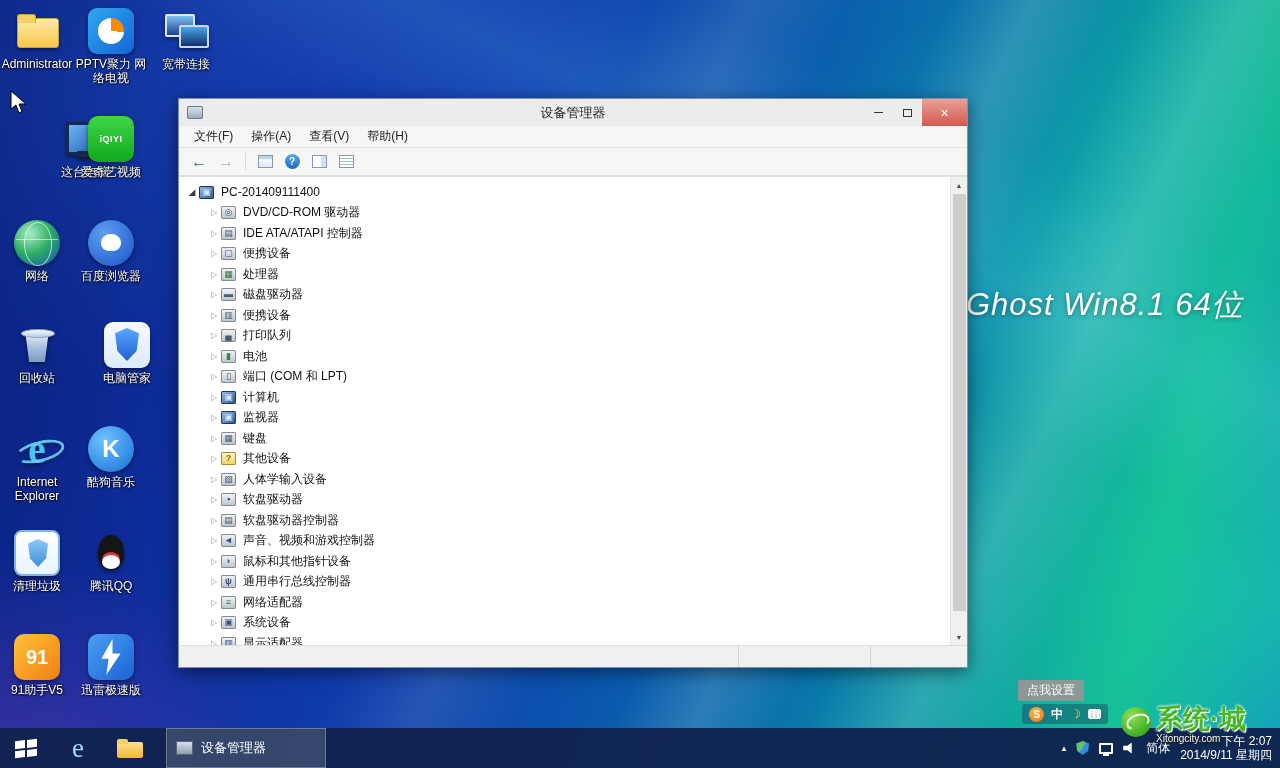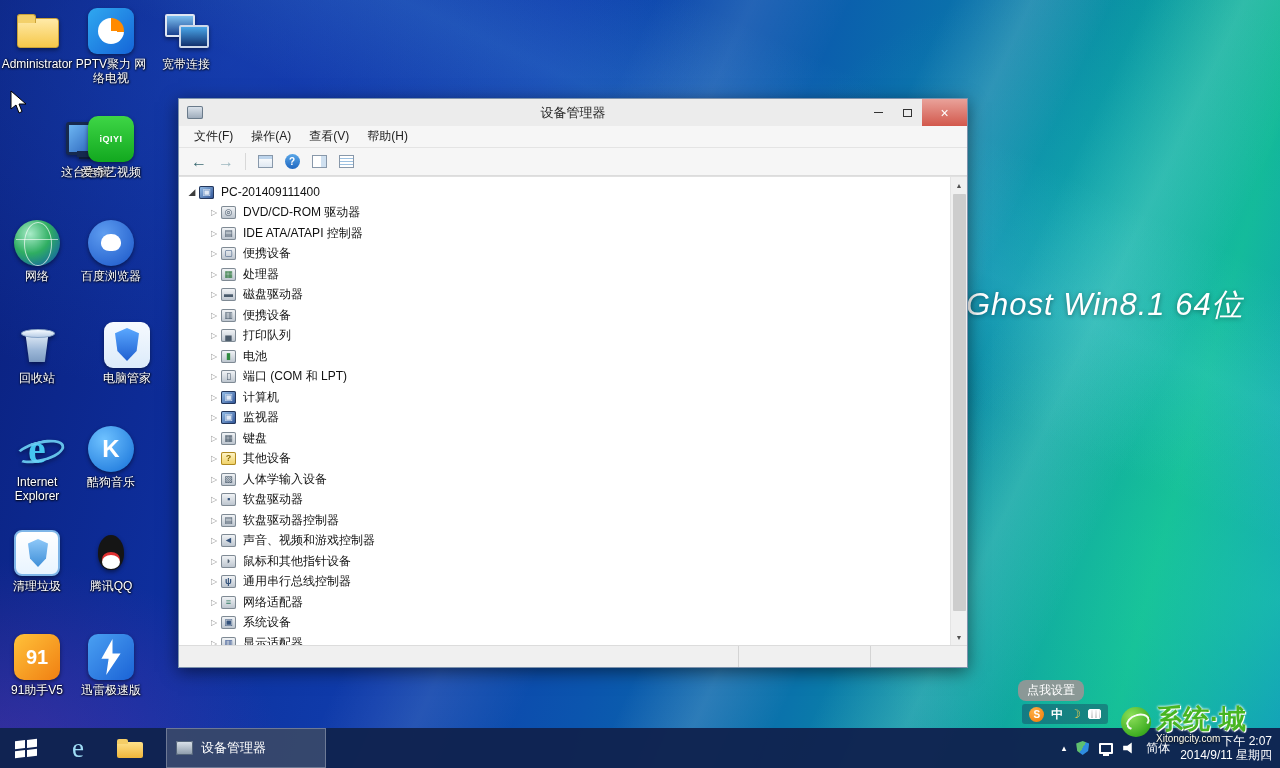--- a/index.html
+++ b/index.html
@@ -94,21 +94,21 @@
   .assistant91-icon .g{font-size:20px;}
 
   .thunder-icon{background:linear-gradient(135deg,#4aa0f2,#1b63d6);border-radius:10px;}
   .thunder-icon::after{content:'';position:absolute;left:8px;top:5px;width:30px;height:36px;
     clip-path:polygon(55% 0,18% 55%,42% 55%,34% 100%,82% 40%,55% 40%);background:#fff;}
 
   
   .ghost{position:absolute;left:966px;top:284px;font-size:31px;color:#fff;letter-spacing:1px;
     text-shadow:0 1px 5px rgba(0,0,0,.4);font-style:italic;}
   .settingsbtn{position:absolute;right:196px;bottom:67px;background:rgba(150,150,150,.92);color:#fff;
-    font-size:12px;padding:2px 9px;border-radius:8px;cursor:pointer;}
+    font-size:12px;padding:2px 9px;border-radius:2px;cursor:pointer;}
   .sitelogo{position:absolute;right:34px;bottom:24px;z-index:6;display:flex;align-items:flex-start;gap:5px;}
   .logo-badge{width:30px;height:30px;border-radius:50%;margin-top:2px;
     background:radial-gradient(circle at 35% 30%,#8ee05a,#3fae22 70%,#2c8a16);position:relative;}
   .logo-badge::after{content:'';position:absolute;left:5px;top:7px;width:20px;height:12px;
     border:2px solid rgba(255,255,255,.95);border-radius:50%;transform:rotate(-18deg);border-bottom-color:transparent;}
   .logo-col{display:flex;flex-direction:column;align-items:flex-start;}
   .logo-text{font-size:27px;font-weight:bold;color:#47b522;line-height:28px;
     text-shadow:0 0 2px #fff,0 0 3px #fff,1px 1px 0 #fff;}
   .logo-sub{font-size:10px;color:#fffbe8;text-shadow:0 1px 2px rgba(0,0,0,.8);}
 

